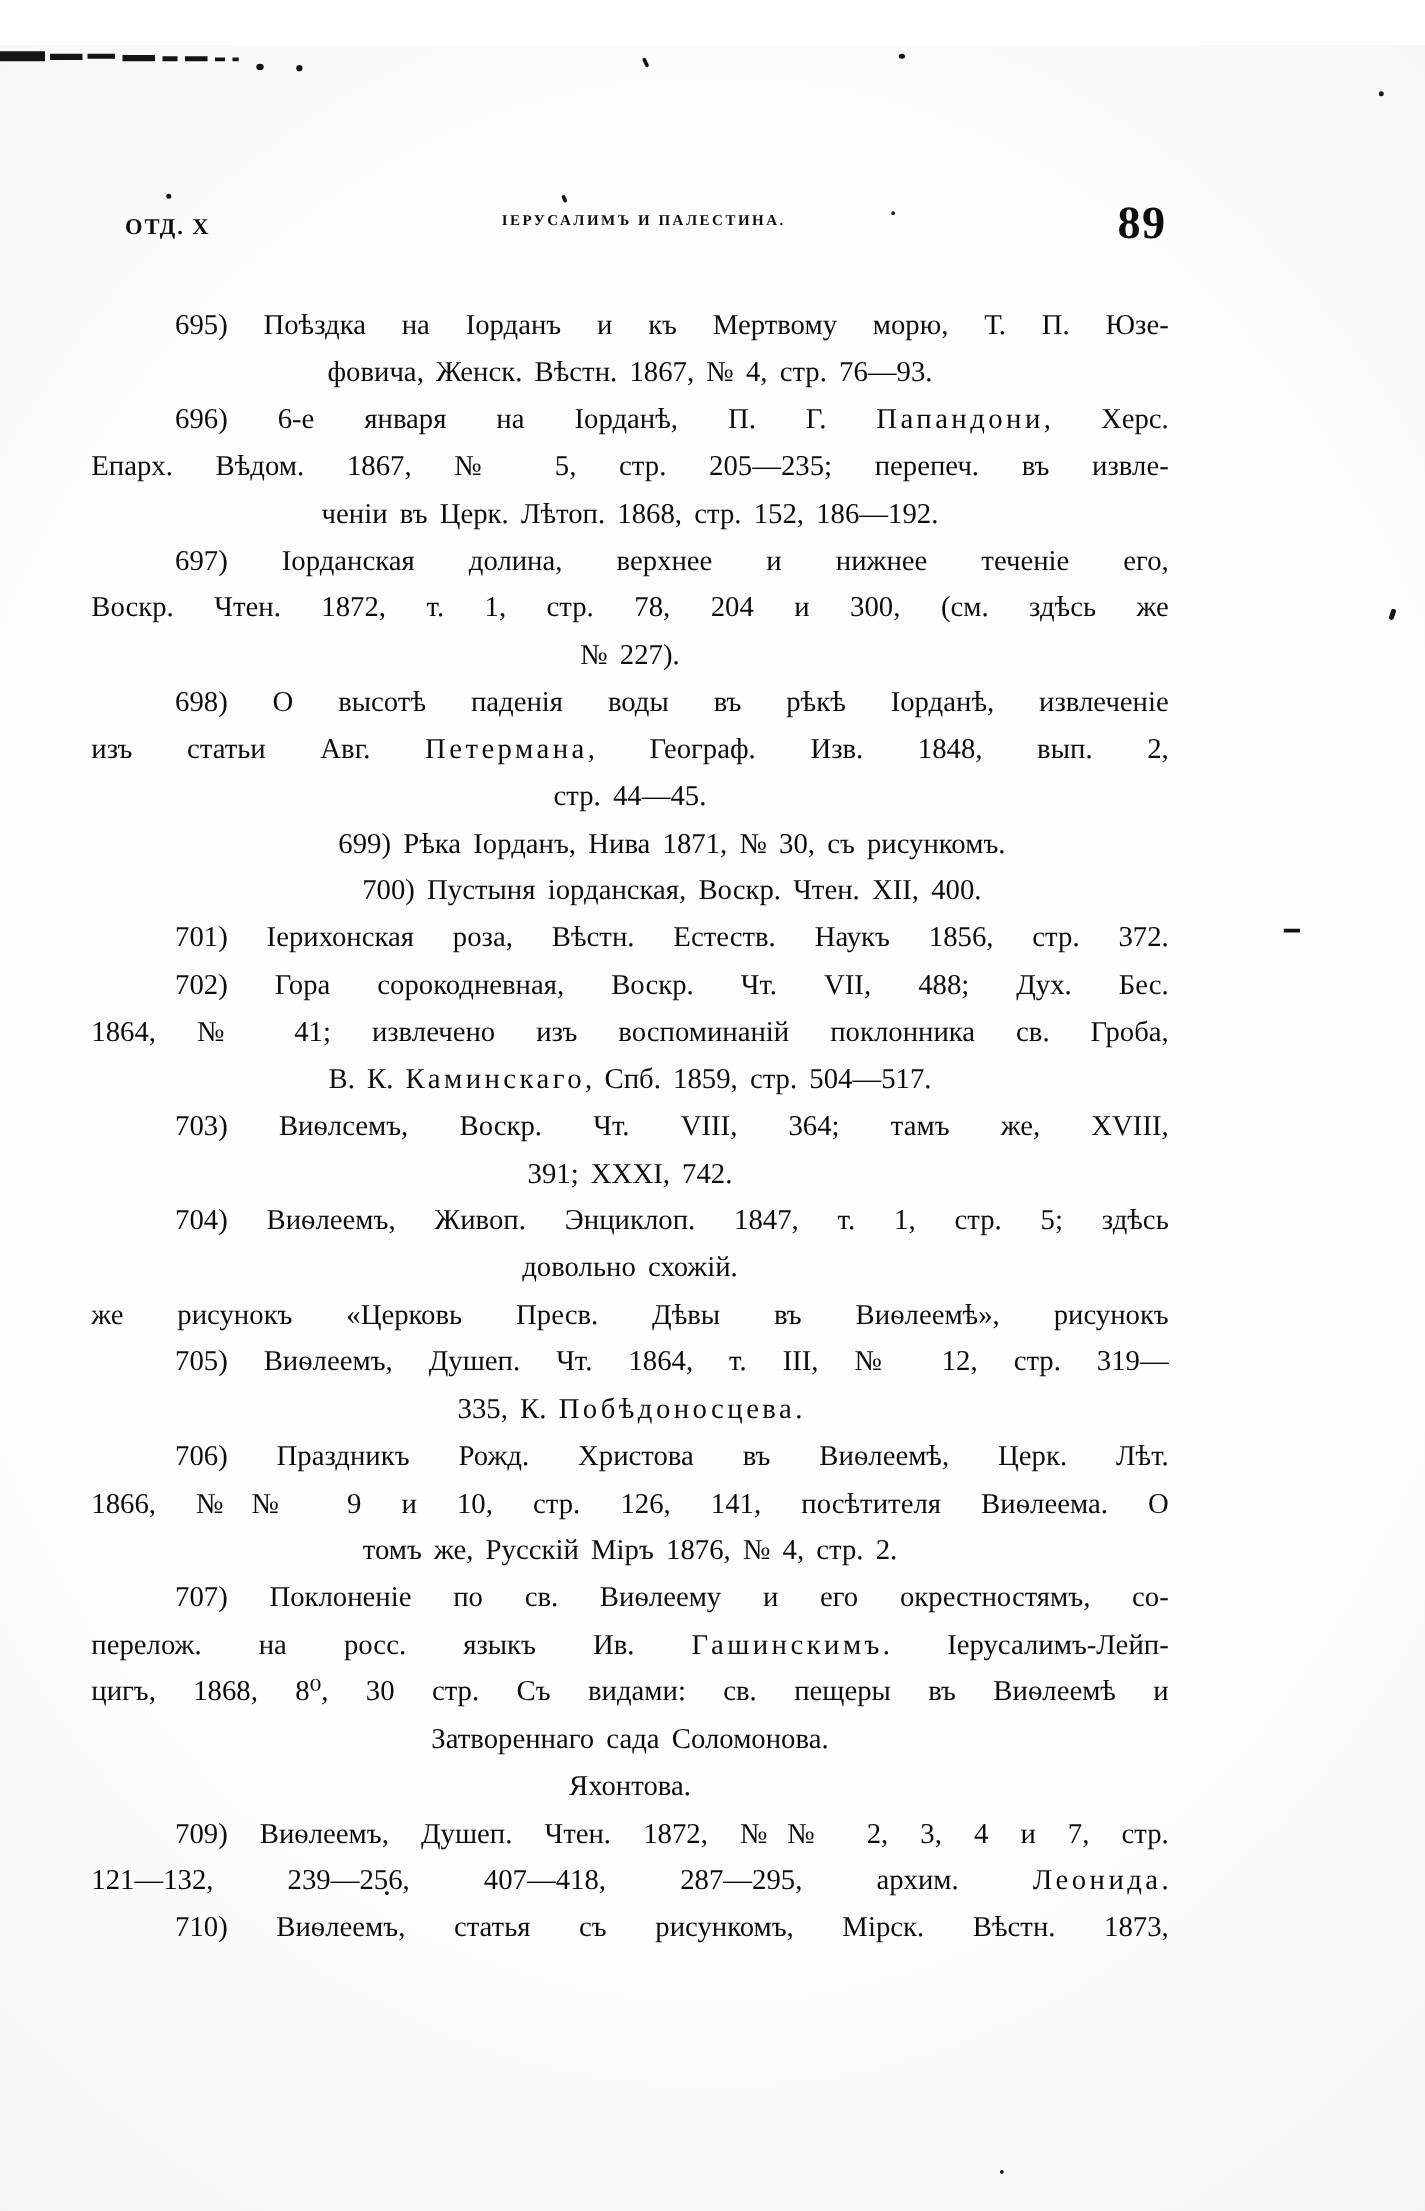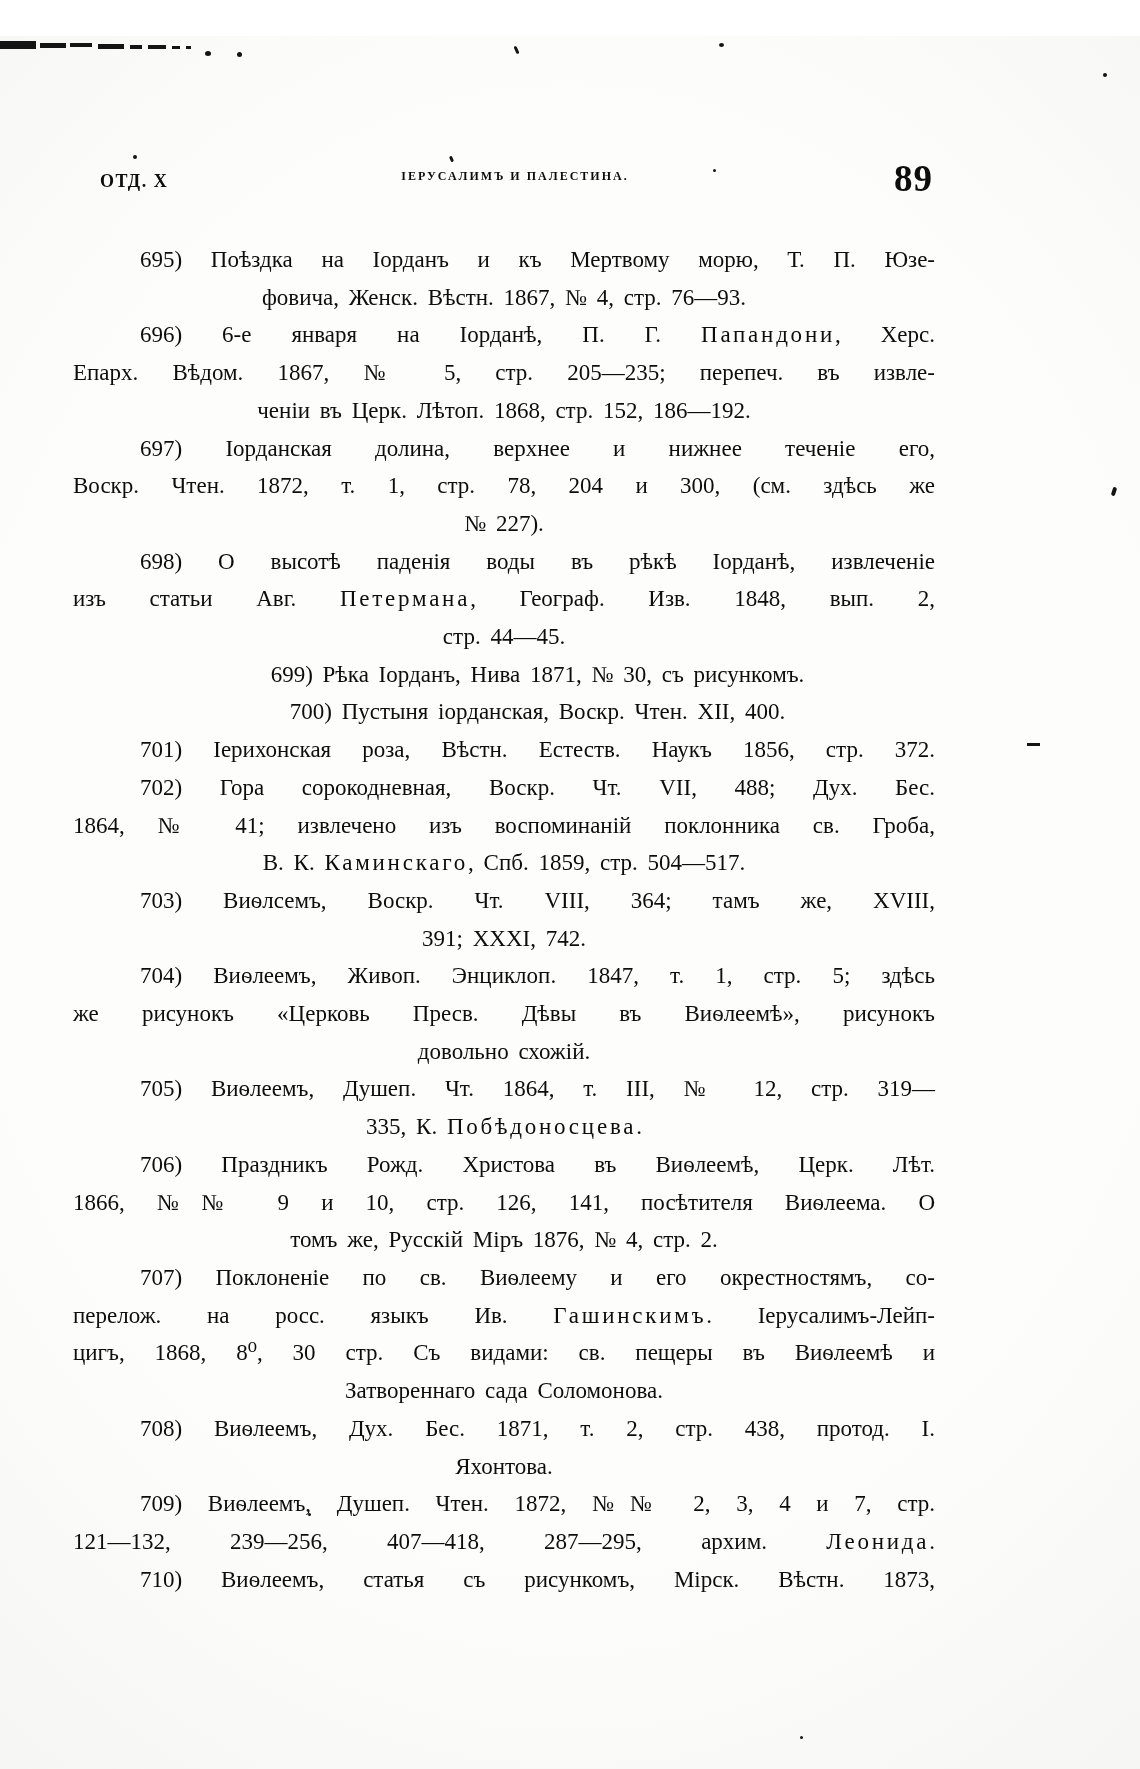--- a/index.html
+++ b/index.html
@@ -69,32 +69,31 @@
       <div class="line"><span>стр. 44—45.</span></div>
       <div class="line indent"><span>699) Рѣка Іорданъ, Нива 1871, № 30, съ рисункомъ.</span></div>
       <div class="line indent"><span>700) Пустыня іорданская, Воскр. Чтен. XII, 400.</span></div>
       <div class="line indent just"><span>701) Іерихонская роза, Вѣстн. Естеств. Наукъ 1856, стр. 372.</span></div>
       <div class="line indent just"><span>702) Гора сорокодневная, Воскр. Чт. VII, 488; Дух. Бес.</span></div>
       <div class="line just"><span>1864, № 41; извлечено изъ воспоминаній поклонника св. Гроба,</span></div>
       <div class="line"><span>В. К. </span><span class="spaced">Каминскаго</span><span>, Спб. 1859, стр. 504—517.</span></div>
       <div class="line indent just"><span>703) Виѳлсемъ, Воскр. Чт. VIII, 364; тамъ же, XVIII,</span></div>
       <div class="line"><span>391; XXXI, 742.</span></div>
       <div class="line indent just"><span>704) Виѳлеемъ, Живоп. Энциклоп. 1847, т. 1, стр. 5; здѣсь</span></div>
+      <div class="line"><span>довольно схожій.</span></div>
       <div class="line just"><span>же рисунокъ «Церковь Пресв. Дѣвы въ Виѳлеемѣ», рисунокъ</span></div>
-      <div class="line"><span>довольно схожій.</span></div>
       <div class="line indent just"><span>705) Виѳлеемъ, Душеп. Чт. 1864, т. III, № 12, стр. 319—</span></div>
       <div class="line"><span>335, К. </span><span class="spaced">Побѣдоносцева</span><span>.</span></div>
       <div class="line indent just"><span>706) Праздникъ Рожд. Христова въ Виѳлеемѣ, Церк. Лѣт.</span></div>
       <div class="line just"><span>1866, №№ 9 и 10, стр. 126, 141, посѣтителя Виѳлеема. О</span></div>
       <div class="line"><span>томъ же, Русскій Міръ 1876, № 4, стр. 2.</span></div>
       <div class="line indent just"><span>707) Поклоненіе по св. Виѳлеему и его окрестностямъ, со-</span></div>
       <div class="line just"><span>перелож. на росс. языкъ Ив. </span><span class="spaced">Гашинскимъ</span><span>. Іерусалимъ-Лейп-</span></div>
       <div class="line just"><span>цигъ, 1868, 8⁰, 30 стр. Съ видами: св. пещеры въ Виѳлеемѣ и</span></div>
       <div class="line"><span>Затвореннаго сада Соломонова.</span></div>
-      <div class="line indent just"><span>708) Виѳлеемъ, Дух. Бес. 1871, т. 2, стр. 438, протод. І.</span></div>
       <div class="line"><span>Яхонтова.</span></div>
       <div class="line indent just"><span>709) Виѳлеемъ, Душеп. Чтен. 1872, №№ 2, 3, 4 и 7, стр.</span></div>
       <div class="line just"><span>121—132, 239—256, 407—418, 287—295, архим. </span><span class="spaced">Леонида</span><span>.</span></div>
       <div class="line indent just"><span>710) Виѳлеемъ, статья съ рисункомъ, Мірск. Вѣстн. 1873,</span></div>
     </div>
 
   <div class="art" style="left:0;top:5px;width:36px;height:8px;"></div>
   <div class="art" style="left:40px;top:7px;width:26px;height:5px;"></div>
   <div class="art" style="left:70px;top:7px;width:22px;height:4px;"></div>
   <div class="art" style="left:98px;top:8px;width:26px;height:5px;"></div>

